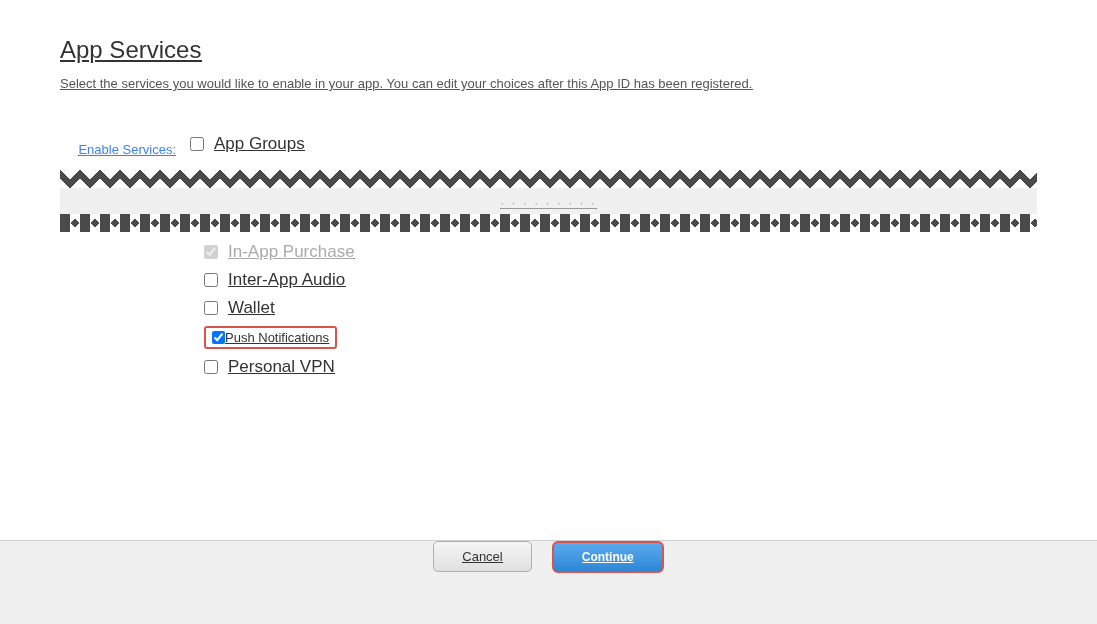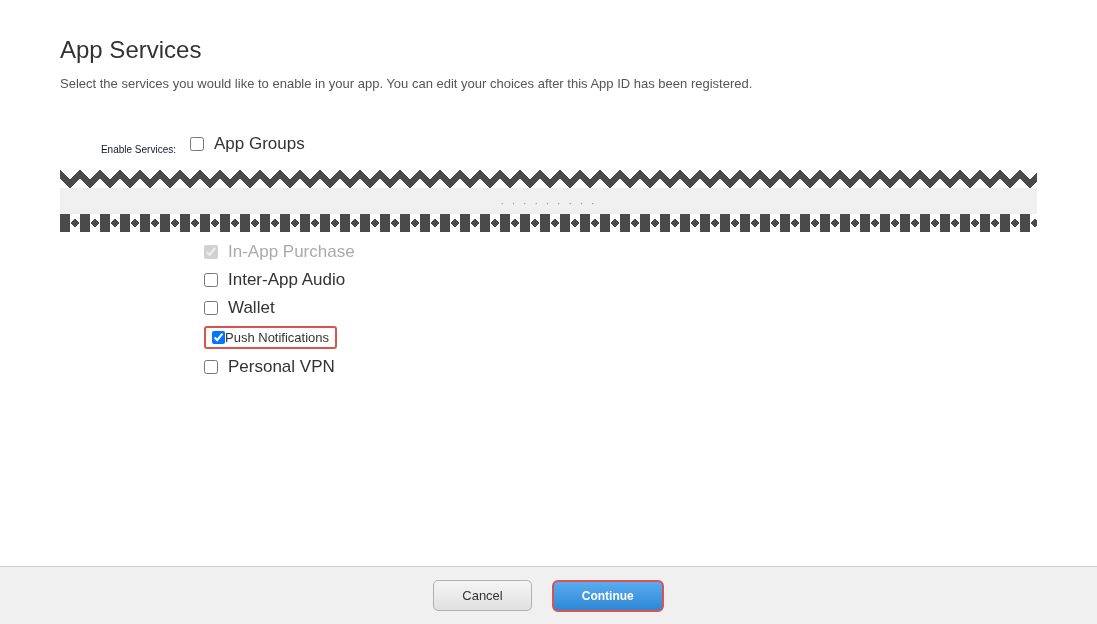--- a/index.html
+++ b/index.html
@@ -1,15 +1,15 @@
 <!DOCTYPE html>
 <html><head>
   <meta charset="utf-8">
   <style>
-    * { box-sizing: border-box; margin: 0; padding: 0; }
+    * { box-sizing: border-box; margin: 0; padding: 0; text-decoration: underline; }
     body {
       font-family: -apple-system, "Helvetica Neue", Arial, sans-serif;
       background: #fff;
       width: 1097px;
       height: 624px;
       display: flex;
       flex-direction: column;
       overflow: hidden;
     }
 
@@ -29,22 +29,22 @@
 
     .page-description {
       font-size: 13px;
       color: #555;
       line-height: 1.5;
       max-width: 700px;
       margin-bottom: 40px;
     }
 
     .services-label {
-      font-size: 10px;
-      color: #0f172a;
+      font-size: 13px;
+      color: #3b82f6;
       width: 130px;
       padding-top: 3px;
       text-align: right;
       padding-right: 14px;
     }
 
     .service-item {
       display: flex;
       align-items: center;
       margin-bottom: 8px;
@@ -134,23 +134,23 @@
 
     .push-notifications-item label {
       font-size: 13px;
       color: #333;
       cursor: pointer;
     }
 
     .footer-bar {
       background: #f0f0f0;
       border-top: 1px solid #d0d0d0;
-      height: 58px;
-      display: flex;
-      align-items: center;
+      height: 84px;
+      display: flex;
+      align-items: flex-start;
       justify-content: center;
       gap: 20px;
       flex-shrink: 0;
     }
 
     .btn-cancel {
       padding: 7px 28px;
       font-size: 13px;
       background: linear-gradient(to bottom, #f5f5f5, #e0e0e0);
       border: 1px solid #b0b0b0;

